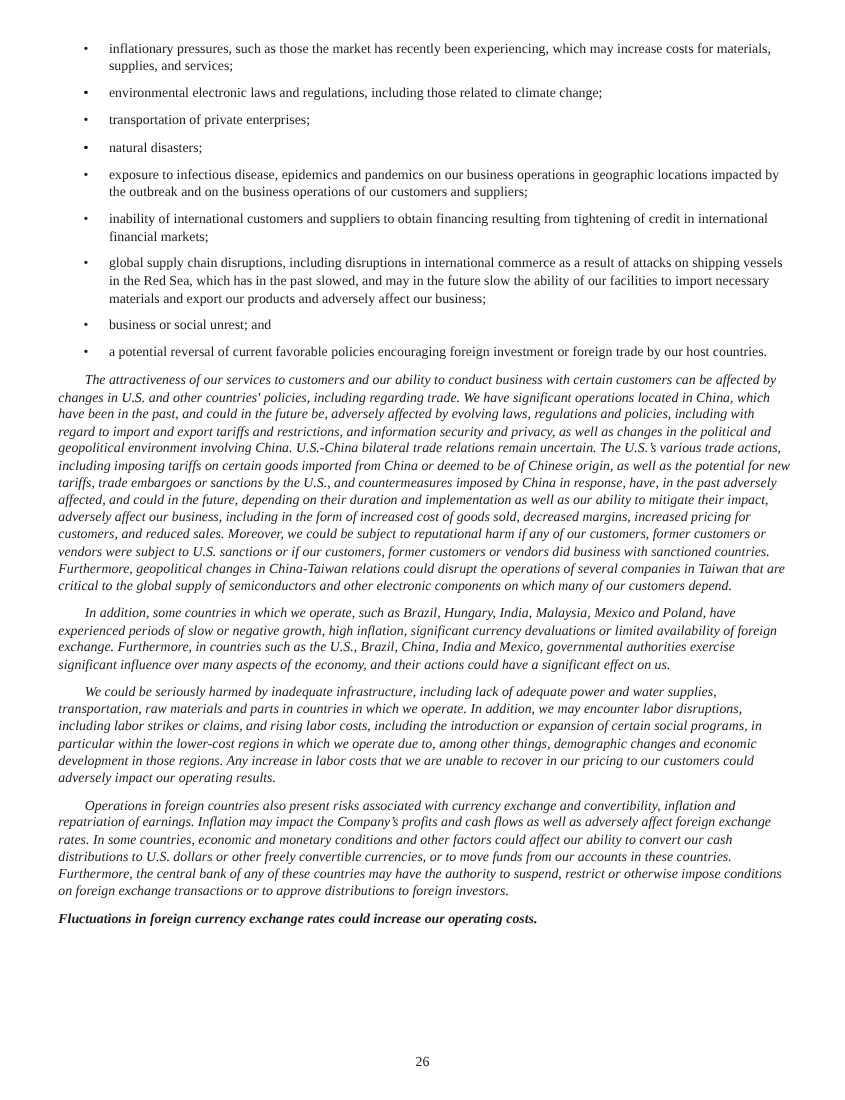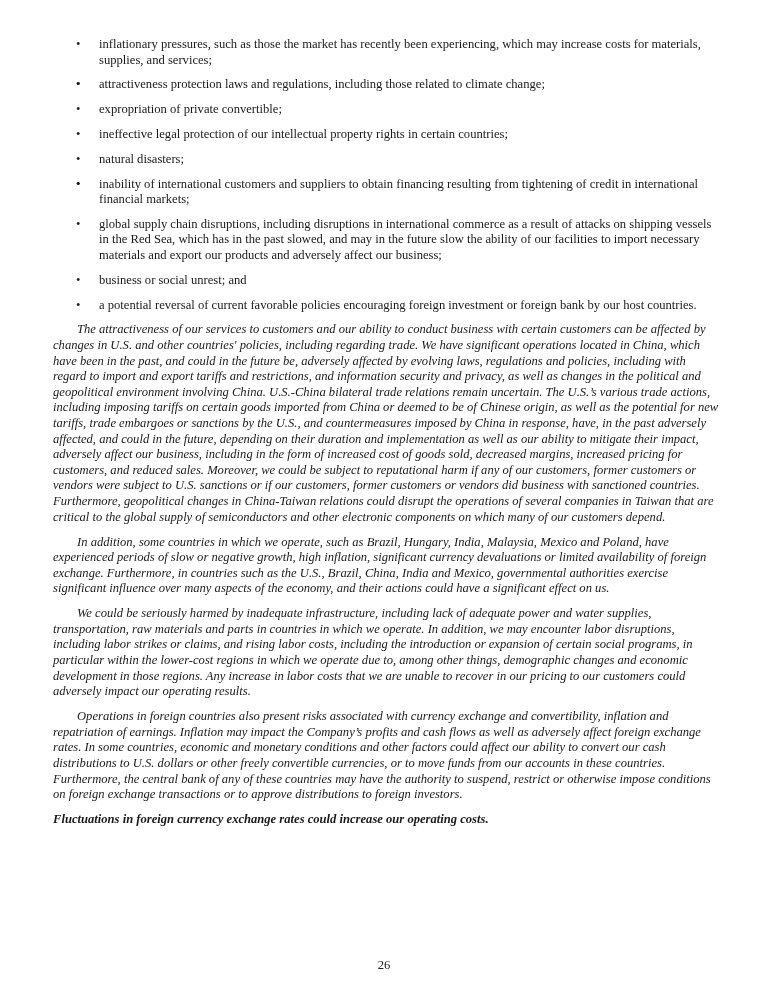--- a/index.html
+++ b/index.html
@@ -16,29 +16,29 @@
   p.heading { margin: 0; font-weight: bold; font-style: italic; }
   .page-number { position: absolute; top: 958px; left: 0; width: 768px; text-align: center; }
 </style>
 </head>
 <body>
 
 <div class="page">
   <ul class="bullets">
     <li><span class="dot">•</span><span>inflationary pressures, such as those the market has recently been experiencing, which may increase costs for materials, supplies, and services;</span></li>
     <li><span class="dot">•</span></li>
-    <li><span class="dot">•</span><span>attractiveness protection laws and regulations, including those related to climate change;</span></li>
-    <li><span class="dot">•</span><span>expropriation of private convertible;</span></li>
-    <li><span class="dot">•</span><span>ineffective legal protection of our intellectual property rights in certain countries;</span></li>
+    <li><span class="dot">•</span><span>environmental electronic laws and regulations, including those related to climate change;</span></li>
+    <li><span class="dot">•</span><span>transportation of private enterprises;</span></li>
+    <li><span class="dot">•</span></li>
     <li><span class="dot">•</span><span>natural disasters;</span></li>
-    <li><span class="dot">•</span></li>
+    <li><span class="dot">•</span><span>exposure to infectious disease, epidemics and pandemics on our business operations in geographic locations impacted by the outbreak and on the business operations of our customers and suppliers;</span></li>
     <li><span class="dot">•</span><span>inability of international customers and suppliers to obtain financing resulting from tightening of credit in international financial markets;</span></li>
     <li><span class="dot">•</span><span>global supply chain disruptions, including disruptions in international commerce as a result of attacks on shipping vessels in the Red Sea, which has in the past slowed, and may in the future slow the ability of our facilities to import necessary materials and export our products and adversely affect our business;</span></li>
     <li><span class="dot">•</span><span>business or social unrest; and</span></li>
-    <li><span class="dot">•</span><span>a potential reversal of current favorable policies encouraging foreign investment or foreign bank by our host countries.</span></li>
+    <li><span class="dot">•</span><span>a potential reversal of current favorable policies encouraging foreign investment or foreign trade by our host countries.</span></li>
   </ul>
 
   <p class="para">The attractiveness of our services to customers and our ability to conduct business with certain customers can be affected by changes in U.S. and other countries' policies, including regarding trade. We have significant operations located in China, which have been in the past, and could in the future be, adversely affected by evolving laws, regulations and policies, including with regard to import and export tariffs and restrictions, and information security and privacy, as well as changes in the political and geopolitical environment involving China. U.S.-China bilateral trade relations remain uncertain. The U.S.’s various trade actions, including imposing tariffs on certain goods imported from China or deemed to be of Chinese origin, as well as the potential for new tariffs, trade embargoes or sanctions by the U.S., and countermeasures imposed by China in response, have, in the past adversely affected, and could in the future, depending on their duration and implementation as well as our ability to mitigate their impact, adversely affect our business, including in the form of increased cost of goods sold, decreased margins, increased pricing for customers, and reduced sales. Moreover, we could be subject to reputational harm if any of our customers, former customers or vendors were subject to U.S. sanctions or if our customers, former customers or vendors did business with sanctioned countries. Furthermore, geopolitical changes in China-Taiwan relations could disrupt the operations of several companies in Taiwan that are critical to the global supply of semiconductors and other electronic components on which many of our customers depend.</p>
   <p class="para">In addition, some countries in which we operate, such as Brazil, Hungary, India, Malaysia, Mexico and Poland, have experienced periods of slow or negative growth, high inflation, significant currency devaluations or limited availability of foreign exchange. Furthermore, in countries such as the U.S., Brazil, China, India and Mexico, governmental authorities exercise significant influence over many aspects of the economy, and their actions could have a significant effect on us.</p>
   <p class="para">We could be seriously harmed by inadequate infrastructure, including lack of adequate power and water supplies, transportation, raw materials and parts in countries in which we operate. In addition, we may encounter labor disruptions, including labor strikes or claims, and rising labor costs, including the introduction or expansion of certain social programs, in particular within the lower-cost regions in which we operate due to, among other things, demographic changes and economic development in those regions. Any increase in labor costs that we are unable to recover in our pricing to our customers could adversely impact our operating results.</p>
   <p class="para">Operations in foreign countries also present risks associated with currency exchange and convertibility, inflation and repatriation of earnings. Inflation may impact the Company’s profits and cash flows as well as adversely affect foreign exchange rates. In some countries, economic and monetary conditions and other factors could affect our ability to convert our cash distributions to U.S. dollars or other freely convertible currencies, or to move funds from our accounts in these countries. Furthermore, the central bank of any of these countries may have the authority to suspend, restrict or otherwise impose conditions on foreign exchange transactions or to approve distributions to foreign investors.</p>
 
   <p class="heading">Fluctuations in foreign currency exchange rates could increase our operating costs.</p>
 </div>
 

